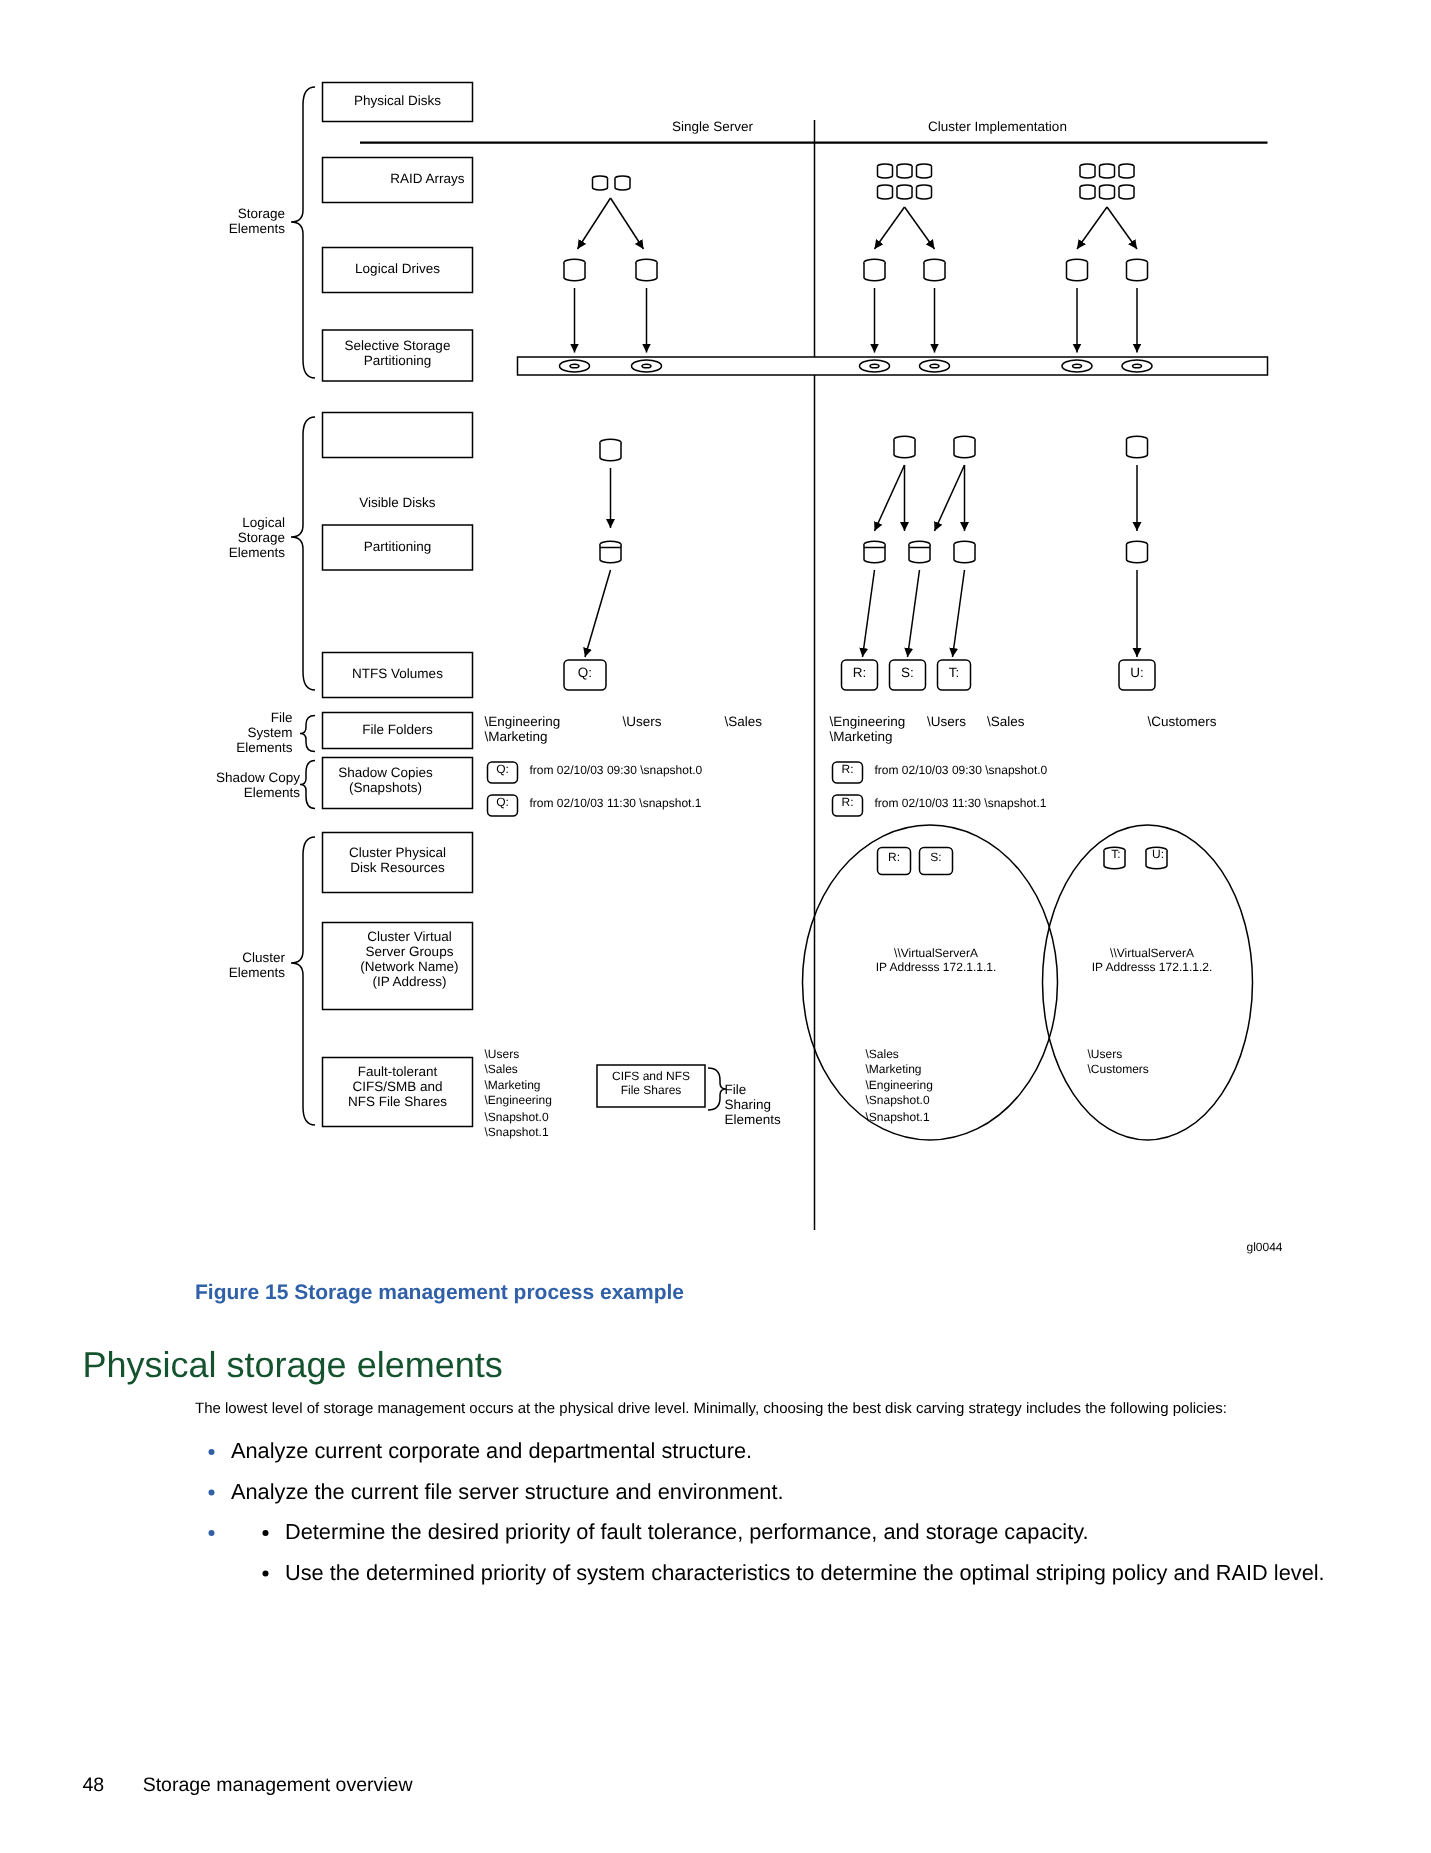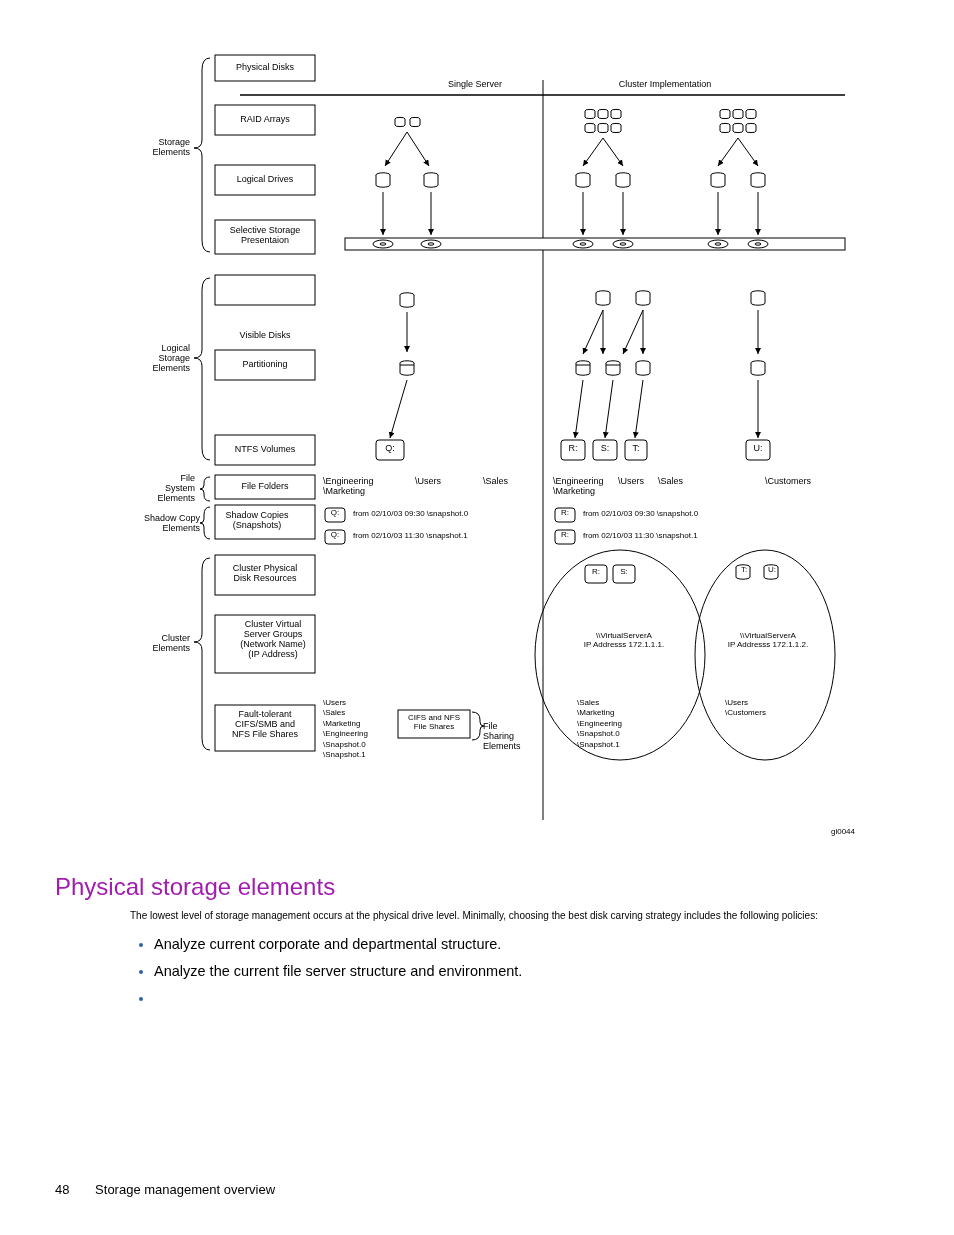--- a/index.html
+++ b/index.html
@@ -37,21 +37,21 @@
   .lbl.l { text-align: left; }
   .vsmall { font-size: 8px; }
   .figure-caption {
     color: #3060a8;
     font-weight: bold;
     font-size: 14px;
     margin-top: 8px;
     margin-left: 75px;
   }
   h2.section {
-    color: #a21caf;
+    color: #14532d;
     font-weight: normal;
     font-size: 24px;
     margin: 28px 0 8px 0;
     font-family: Arial, Helvetica, sans-serif;
   }
   .body-text {
     font-size: 10px;
     line-height: 1.35;
     margin: 0 0 10px 75px;
     font-family: Arial, Helvetica, sans-serif;
@@ -275,24 +275,24 @@
 Elements</div>
     <div class="lbl left" style="left:45px; top:464px; width:90px; white-space:pre;">Shadow Copy
 Elements</div>
     <div class="lbl left" style="left:55px; top:584px; width:70px; white-space:pre;">Cluster
 Elements</div>
     <div class="lbl l" style="left:418px; top:672px; width:60px; white-space:pre;">File
 Sharing
 Elements</div>
 
     <div class="lbl" style="left:150px; top:13px; width:100px;">Physical Disks</div>
-    <div class="lbl" style="left:150px; top:65px; width:100px;">RAID Arrays</div>
+    <div class="lbl" style="left:150px; top:65px; width:100px;padding-left:20px;">RAID Arrays</div>
     <div class="lbl" style="left:150px; top:125px; width:100px;">Logical Drives</div>
     <div class="lbl" style="left:150px; top:176px; width:100px; white-space:pre;">Selective Storage
-Presentaion</div>
+Partitioning</div>
     <div class="lbl" style="left:150px; top:235px; width:100px;margin-top:46px;">Visible Disks</div>
     <div class="lbl" style="left:150px; top:310px; width:100px;">Partitioning</div>
     <div class="lbl" style="left:150px; top:395px; width:100px;">NTFS Volumes</div>
     <div class="lbl" style="left:150px; top:432px; width:100px;">File Folders</div>
     <div class="lbl" style="left:150px; top:461px; width:84px; white-space:pre;">Shadow Copies
 (Snapshots)</div>
     <div class="lbl" style="left:150px; top:514px; width:100px; white-space:pre;">Cluster Physical
 Disk Resources</div>
     <div class="lbl" style="left:150px; top:570px; width:116px; white-space:pre;">Cluster Virtual
 Server Groups
@@ -351,29 +351,34 @@
 \Engineering
 \Snapshot.0
 \Snapshot.1</div>
 
     <div class="lbl l vsmall" style="left:660px; top:648px; width:80px; white-space:pre; line-height:1.3;">\Users
 \Customers</div>
 
     <div class="lbl vsmall" style="left:740px; top:778px; width:50px; text-align:right;">gl0044</div>
   </div>
 
+  <div class="figure-caption">Figure 15 Storage management process example</div>
 
   <h2 class="section">Physical storage elements</h2>
 
   <p class="body-text">The lowest level of storage management occurs at the physical drive level. Minimally, choosing the best disk carving strategy includes the following policies:</p>
 
   <ul class="b1">
     <li>Analyze current corporate and departmental structure.</li>
     <li>Analyze the current file server structure and environment.</li>
     <li>
+      <ul class="b2">
+        <li>Determine the desired priority of fault tolerance, performance, and storage capacity.</li>
+        <li>Use the determined priority of system characteristics to determine the optimal striping policy and RAID level.</li>
+      </ul>
     </li>
   </ul>
 
   <div class="footer">
     <span class="pn">48</span>
     <span>Storage management overview</span>
   </div>
 
 </div>
 

